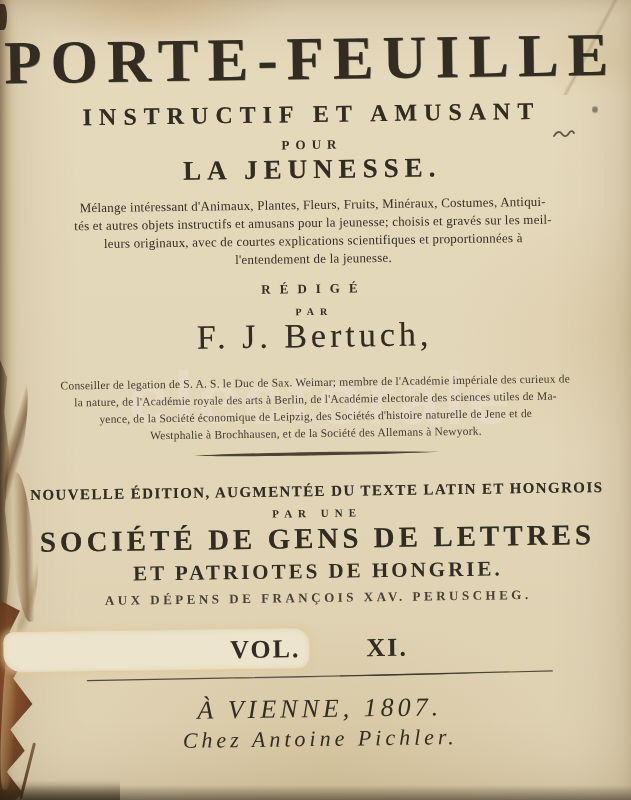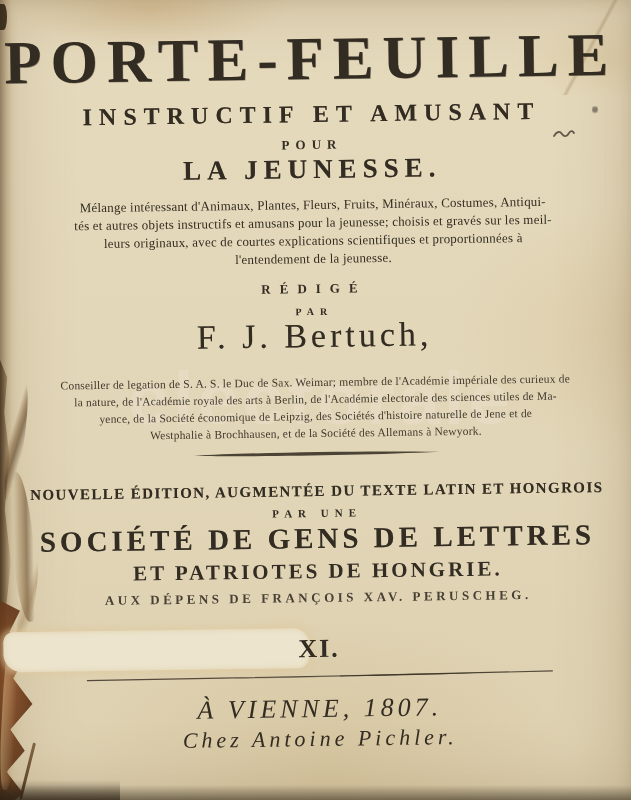--- a/index.html
+++ b/index.html
@@ -132,20 +132,21 @@
   </div>
 
   <div class="t-ed1">NOUVELLE ÉDITION, AUGMENTÉE DU TEXTE LATIN ET HONGROIS</div>
   <div class="t-ed2">PAR UNE</div>
   <div class="t-ed3">SOCIÉTÉ DE GENS DE LETTRES</div>
   <div class="t-ed4">ET PATRIOTES DE HONGRIE.</div>
   <div class="t-pub">AUX DÉPENS DE FRANÇOIS XAV. PERUSCHEG.</div>
 
   <div class="vol-patch"></div>
   <div class="t-vol">
+    <span>VOL.</span>
     <span>XI.</span>
   </div>
 
   <div class="rule2 rule-wrap">
     <svg width="470" height="8" viewBox="0 0 470 8">
       <path d="M2,5.4 C80,4.6 170,5.0 250,4.2 C330,3.4 400,2.9 468,2.2" stroke="#3b3327" stroke-width="1.1" fill="none" opacity="0.85"></path>
       <path d="M255,4.0 C300,3.3 355,3.0 408,2.7 C360,4.3 300,4.9 255,4.7 Z" fill="#3b3327" opacity="0.9"></path>
       <path d="M150,5.0 C190,4.6 230,4.6 260,4.3 C230,5.4 190,5.6 150,5.4 Z" fill="#3b3327" opacity="0.5"></path>
     </svg>
   </div>

